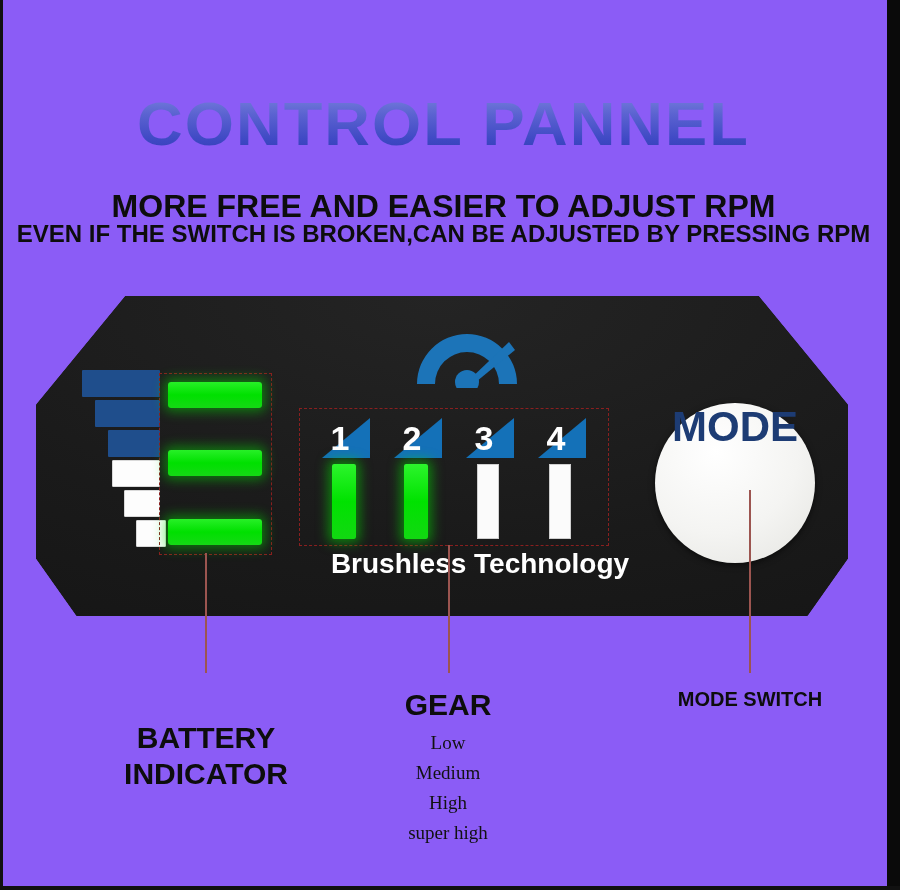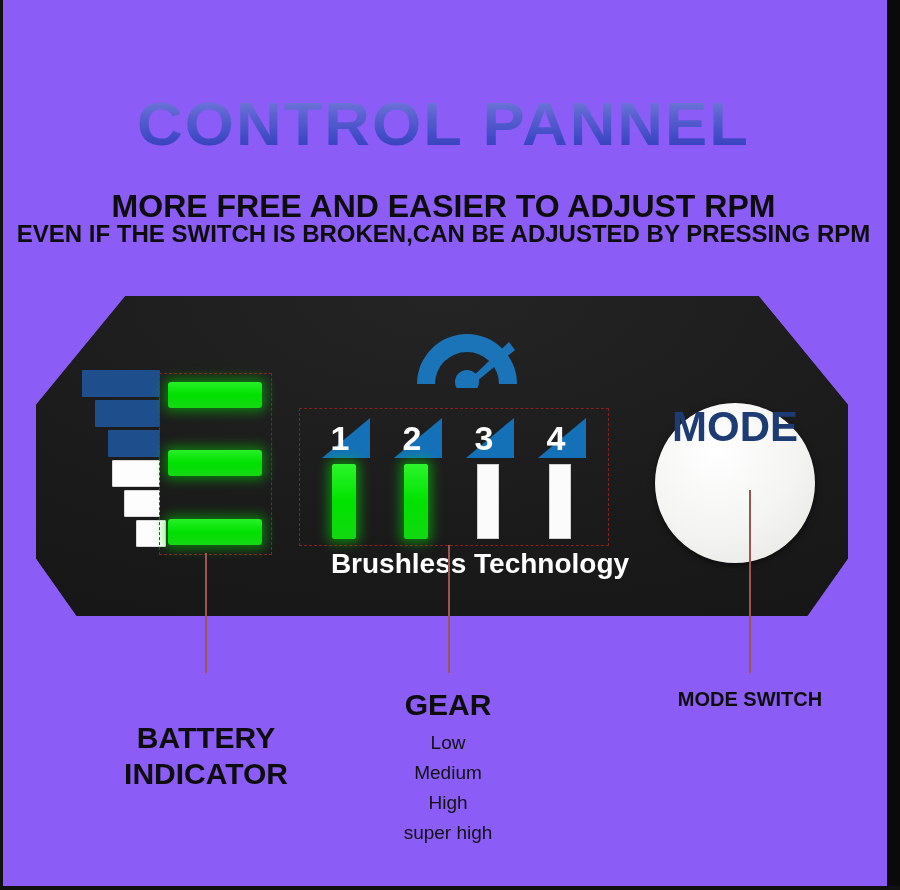--- a/index.html
+++ b/index.html
@@ -259,21 +259,21 @@
     left: 612px; top: 688px; width: 276px;
     font-size: 20px;
   }
   #gear-sublist {
     position: absolute;
     left: 348px; top: 728px;
     width: 200px;
     text-align: center;
     color: #111111;
     font-weight: normal;
-    font-family: Liberation Sans, sans-serif;
+    font-family: Liberation Serif, serif;
     font-size: 19px;
     line-height: 30px;
   }
   #gear-sublist div { white-space: nowrap; }
 </style>
 </head>
 <body>
 
 <div id="page">
 

